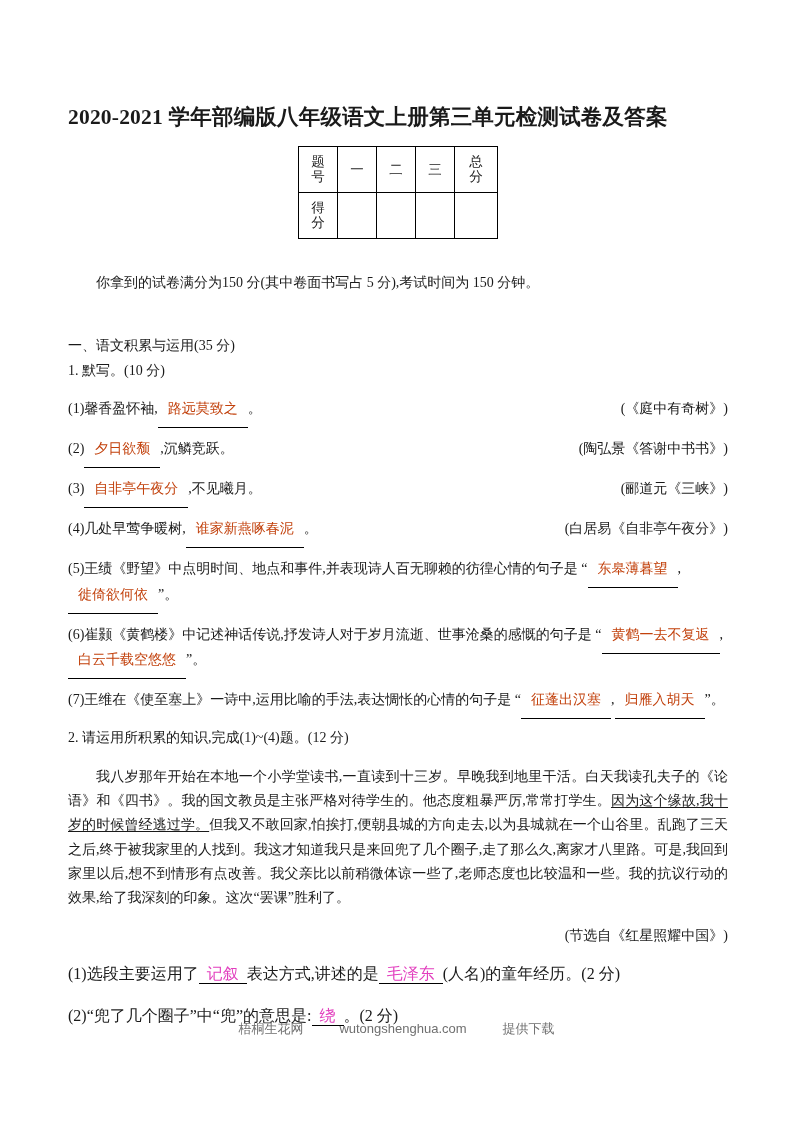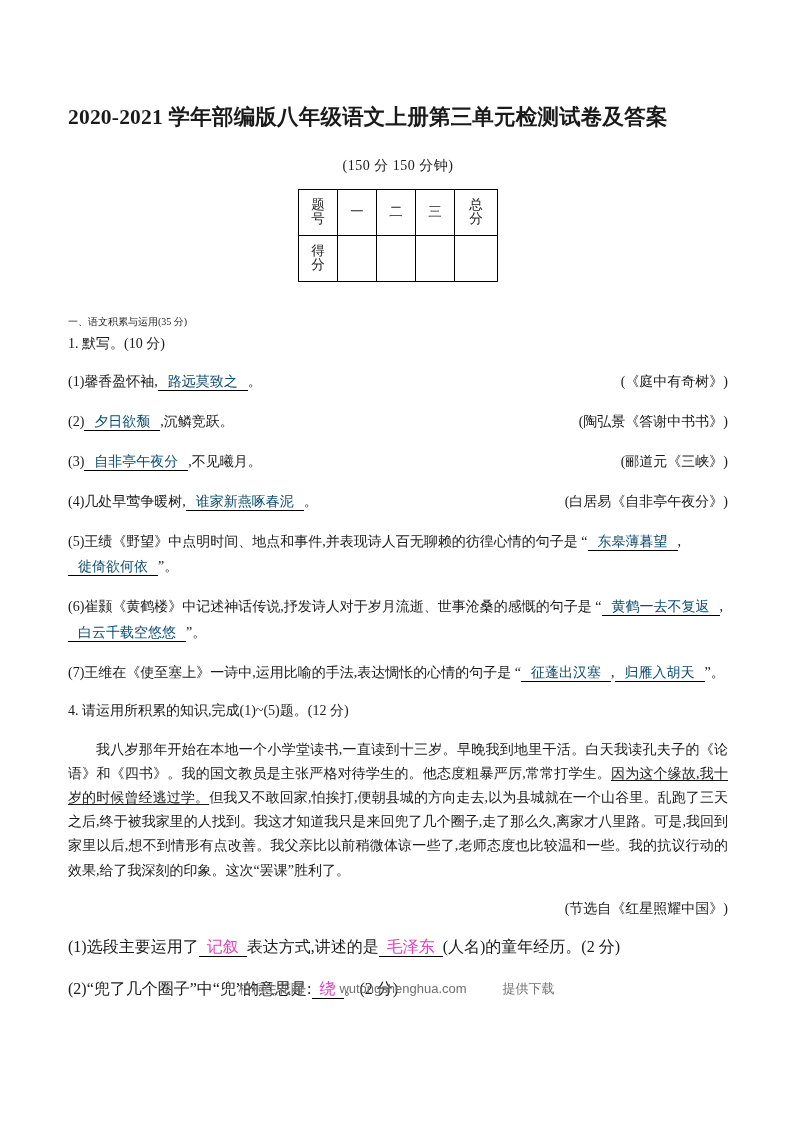--- a/index.html
+++ b/index.html
@@ -77,22 +77,22 @@
   }
 
   
   .intro {
     font-size: 14px;
     margin-top: 33px;
     text-indent: 2em;
     line-height: 1.6;
   }
   .sec-head {
-    font-size: 10px;
-    margin-top: 32px;
+    font-size: 14px;
+    margin-top: 40px;
     line-height: 1.6;
   }
   .q-line {
     font-size: 14px;
     margin-top: 2px;
     line-height: 1.65;
   }
   .q-line.tight { margin-top: 13px; }
 
   .fill-row {
@@ -100,23 +100,23 @@
     margin-top: 14px;
     line-height: 1.85;
     position: relative;
   }
   .cite {
     float: right;
     font-size: 14px;
   }
 
   .ans {
-    color: #0c4a6e;
+    color: #c2410c;
     border-bottom: 1px solid #000;
-    padding: 0 10px 1px 10px;
+    padding: 0 10px 11px 10px;
     white-space: nowrap;
   }
   .ans-sm {
     color: #e23fbe;
     border-bottom: 1px solid #000;
     padding: 0 8px 1px 8px;
     white-space: nowrap;
   }
 
   .passage {
@@ -139,21 +139,21 @@
   .sub-q {
     font-size: 16px;
     margin-top: 15px;
     line-height: 1.7;
   }
 
   
   .footer {
     position: absolute;
     left: 0;
-    top: 980px;
+    top: 1020px;
     width: 793px;
     text-align: center;
     font-size: 13px;
     color: #6f6f6f;
   }
   .footer span { display: inline-block; }
   .footer .gap { width: 36px; }
   .footer .site {
     font-family: "Liberation Sans", "DejaVu Sans", sans-serif;
     font-size: 13px;
@@ -161,21 +161,20 @@
   .clearfix::after { content: ""; display: block; clear: both; }
 </style>
 </head>
 <body>
 
 <div class="page">
   <div class="content">
 
     <h1 class="doc-title">2020-2021 学年部编版八年级语文上册第三单元检测试卷及答案</h1>
 
-    <div class="subtitle">(150 分   150 分钟)</div>
 
     <div class="table-wrap">
       <table class="score-table">
         <tbody>
             <tr>
           <td><span class="v2">题号</span></td>
           <td><span class="v2">一</span></td>
           <td><span class="v2">二</span></td>
           <td><span class="v2">三</span></td>
           <td class="wide"><span class="v2">总分</span></td>
@@ -184,20 +183,21 @@
           <td><span class="v2">得分</span></td>
           <td><span class="v2"></span></td>
           <td><span class="v2"></span></td>
           <td><span class="v2"></span></td>
           <td class="wide"><span class="v2"></span></td>
         </tr>
       </tbody>
         </table>
     </div>
 
+    <div class="intro">你拿到的试卷满分为150 分(其中卷面书写占 5 分),考试时间为 150 分钟。</div>
 
     <div class="sec-head">一、语文积累与运用(35 分)</div>
 
     <div class="q-line">1. 默写。(10 分)</div>
 
     <div class="fill-row clearfix">
       <span class="cite">(《庭中有奇树》)</span>
       <span>(1)</span><span>馨香盈怀袖,</span><span class="ans">路远莫致之</span><span>。</span>
     </div>
 
@@ -221,21 +221,21 @@
     </div>
 
     <div class="fill-row">
       <span>(6)</span><span>崔颢《黄鹤楼》中记述神话传说,抒发诗人对于岁月流逝、世事沧桑的感慨的句子是 “</span><span class="ans">黄鹤一去不复返</span><span>,</span><span class="ans">白云千载空悠悠</span><span>”。</span>
     </div>
 
     <div class="fill-row">
       <span>(7)</span><span>王维在《使至塞上》一诗中,运用比喻的手法,表达惆怅的心情的句子是 “</span><span class="ans">征蓬出汉塞</span><span>,</span><span class="ans">归雁入胡天</span><span>”。</span>
     </div>
 
-    <div class="q-line tight">4. 请运用所积累的知识,完成(1)~(5)题。(12 分)</div>
+    <div class="q-line tight">2. 请运用所积累的知识,完成(1)~(4)题。(12 分)</div>
 
     <div class="passage"><span>我八岁那年开始在本地一个小学堂读书,一直读到十三岁。早晚我到地里干活。白天我读孔夫子的《论语》和《四书》。我的国文教员是主张严格对待学生的。他态度粗暴严厉,常常打学生。</span><span class="uline">因为这个缘故,我十岁的时候曾经逃过学。</span><span>但我又不敢回家,怕挨打,便朝县城的方向走去,以为县城就在一个山谷里。乱跑了三天之后,终于被我家里的人找到。我这才知道我只是来回兜了几个圈子,走了那么久,离家才八里路。可是,我回到家里以后,想不到情形有点改善。我父亲比以前稍微体谅一些了,老师态度也比较温和一些。我的抗议行动的效果,给了我深刻的印象。这次“罢课”胜利了。</span></div>
 
     <div class="source">(节选自《红星照耀中国》)</div>
 
     <div class="sub-q">
       <span>(1)</span><span>选段主要运用了</span><span class="ans-sm">记叙</span><span>表达方式,讲述的是</span><span class="ans-sm">毛泽东</span><span>(人名)的童年经历。(2 分)</span>
     </div>
 
     <div class="sub-q">

